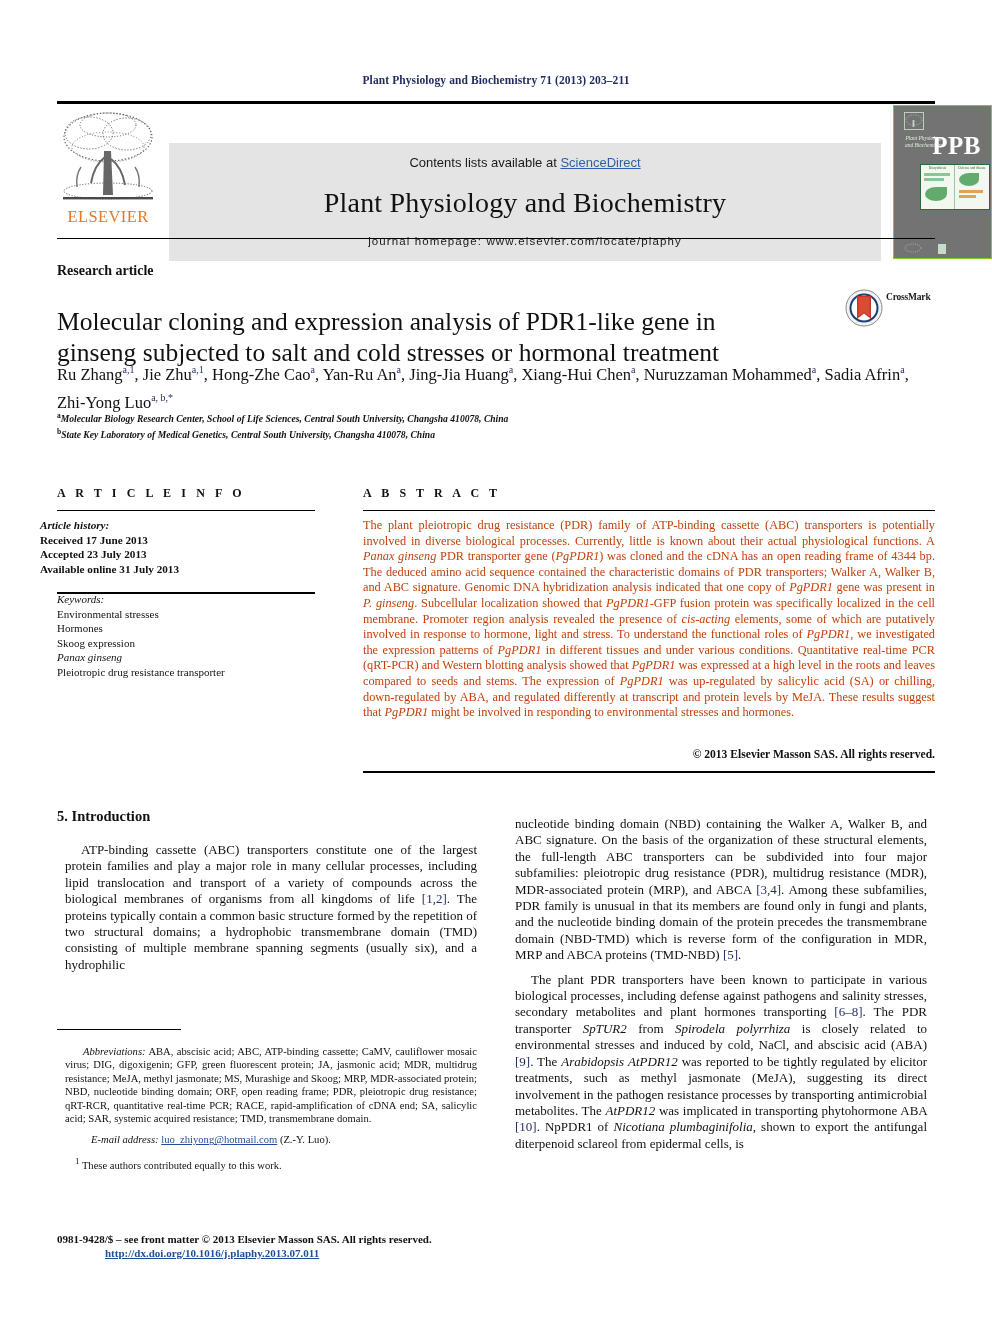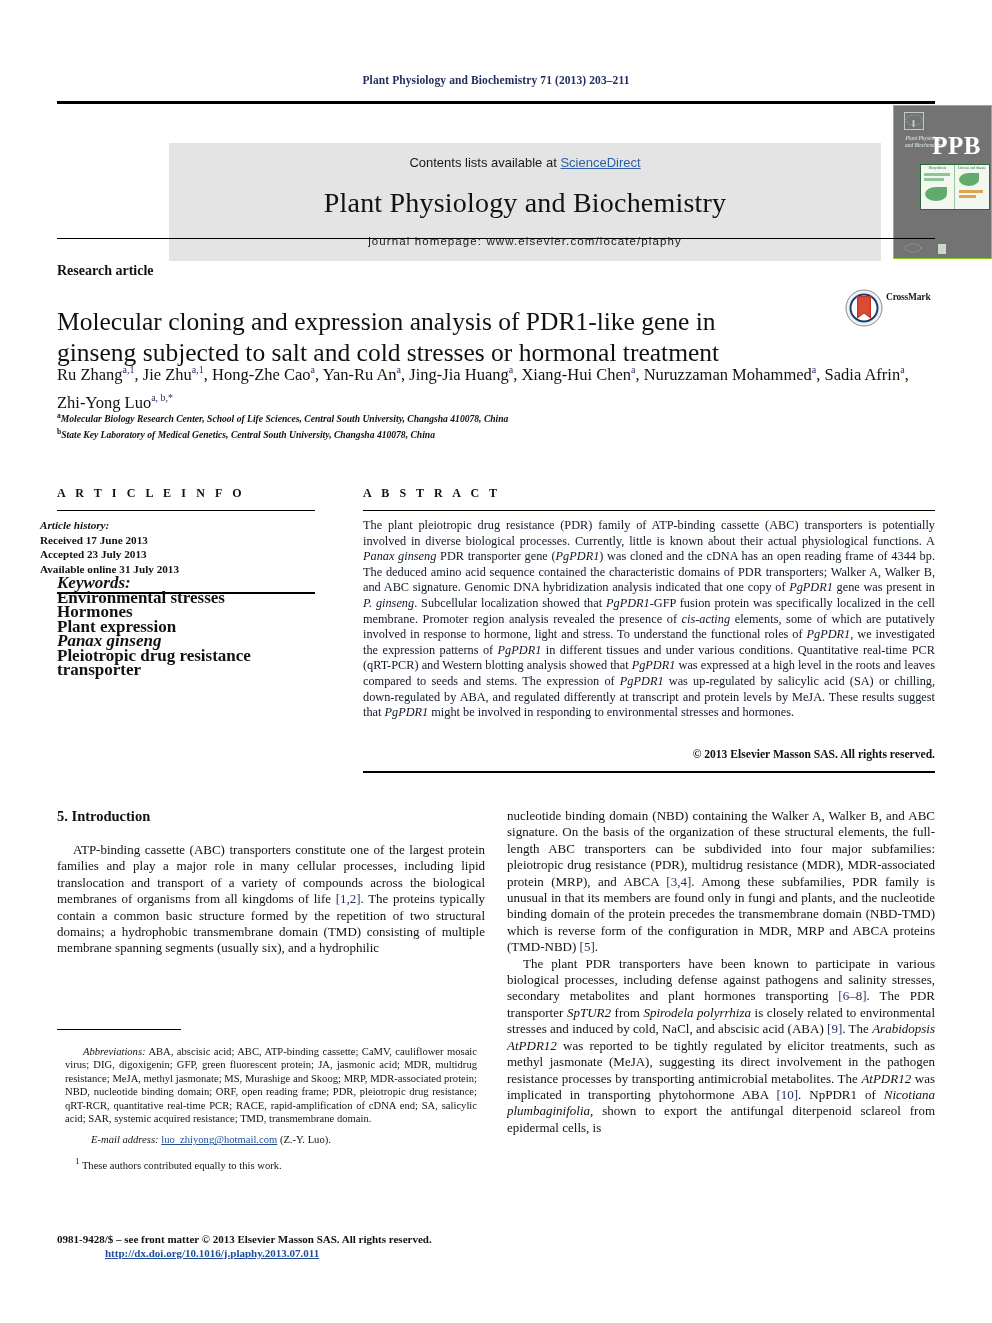--- a/index.html
+++ b/index.html
@@ -253,37 +253,37 @@
     left: 40px; top: 518px;
     width: 258px;
     font-size: 11.2px;
     line-height: 14.5px;
     font-weight: bold;
     color: #111;
   }
   .hist-block .it { font-style: italic; }
   .kw-block {
     position: absolute;
-    left: 57px; top: 576px;
+    left: 57px; top: 592px;
     width: 258px;
-    font-size: 17px;
+    font-size: 11px;
     line-height: 14.5px;
-    font-weight: bold;
+    font-weight: normal;
     color: #111;
   }
   .kw-block .it { font-style: italic; }
 
   .abstract-text {
     position: absolute;
     left: 363px; top: 518px;
     width: 572px;
     font-size: 12.3px;
     line-height: 15.6px;
     text-align: justify;
-    color: #0f172a;
+    color: #c2410c;
   }
   .abstract-text i { font-style: italic; }
   .copyright {
     position: absolute;
     left: 363px; top: 748px;
     width: 572px;
     text-align: right;
     font-size: 11.6px;
     font-weight: bold;
     color: #111;
@@ -304,21 +304,21 @@
     font-size: 14.5px;
     font-weight: bold;
     color: #111;
     margin: 0 0 17px 0;
   }
   .body-p {
     font-size: 13px;
     line-height: 16.4px;
     text-align: justify;
     color: #111;
-    margin: 0;
+    margin: 8px;
     text-indent: 16px;
   }
   .body-p + .body-p { margin-top: 0; }
   .body-p i { font-style: italic; }
   .ref { color: #1f2a5e; }
 
   
   .foot-rule {
     position: absolute;
     left: 57px; top: 1029px;
@@ -357,20 +357,39 @@
 </head>
 <body>
 
 <div class="page">
 
   <div class="running-head">Plant Physiology and Biochemistry 71 (2013) 203–211</div>
 
   <div class="masthead-rule"></div>
   <div class="masthead">
 
+    <div class="elsevier-logo">
+      <svg class="tree-svg" width="98" height="104" viewBox="0 0 98 104">
+        <g fill="#4a4a4a" opacity="0.92">
+          <ellipse cx="49" cy="30" rx="44" ry="24" fill="none" stroke="#555" stroke-width="1.1" stroke-dasharray="1.4 1.9"></ellipse>
+          <ellipse cx="30" cy="26" rx="24" ry="16" fill="none" stroke="#555" stroke-width="1" stroke-dasharray="1.2 1.8"></ellipse>
+          <ellipse cx="68" cy="27" rx="24" ry="16" fill="none" stroke="#555" stroke-width="1" stroke-dasharray="1.2 1.8"></ellipse>
+          <ellipse cx="49" cy="18" rx="28" ry="12" fill="none" stroke="#555" stroke-width="1" stroke-dasharray="1.1 1.7"></ellipse>
+          <ellipse cx="49" cy="40" rx="36" ry="15" fill="none" stroke="#666" stroke-width="0.9" stroke-dasharray="1 1.9"></ellipse>
+          <path d="M45 44 L44 88 L54 88 L52 44 Z" fill="#5a5a5a"></path>
+          <path d="M46 50 C38 56 34 64 32 76" stroke="#5a5a5a" stroke-width="2" fill="none"></path>
+          <path d="M52 52 C60 58 64 66 66 78" stroke="#5a5a5a" stroke-width="2" fill="none"></path>
+          <path d="M22 60 C18 66 17 72 18 80" stroke="#6a6a6a" stroke-width="1.4" fill="none"></path>
+          <path d="M76 60 C80 66 81 72 80 80" stroke="#6a6a6a" stroke-width="1.4" fill="none"></path>
+          <ellipse cx="49" cy="84" rx="44" ry="8" fill="none" stroke="#555" stroke-width="1" stroke-dasharray="1.2 1.6"></ellipse>
+          <rect x="4" y="90" width="90" height="2.4" fill="#3a3a3a"></rect>
+        </g>
+      </svg>
+      <div class="elsevier-word">ELSEVIER</div>
+    </div>
 
     <div class="journal-band">
       <div class="contents-line">
         <span>Contents lists available at </span><a class="sciencedirect" href="#">ScienceDirect</a>
       </div>
       <div class="journal-title">Plant Physiology and Biochemistry</div>
       <div class="homepage-line">journal homepage: www.elsevier.com/locate/plaphy</div>
     </div>
 
     <div class="ppb-cover">
@@ -441,21 +460,21 @@
         <div>Accepted 23 July 2013</div>
         <div>Available online 31 July 2013</div>
       </div>
   </div>
 
   <div class="kw-block">
     <div class="it">Keywords:</div>
     <div id="keyword-items">
         <div>Environmental stresses</div>
         <div>Hormones</div>
-        <div>Plant expression</div>
+        <div>Skoog expression</div>
         <div class="it">Panax ginseng</div>
         <div>Pleiotropic drug resistance transporter</div>
       </div>
   </div>
 
   <div class="abs-col">
     <span class="sec-label">A B S T R A C T</span>
   </div>
   <div class="abs-rule-1"></div>
   <div class="abstract-text" id="abstract-text">The plant pleiotropic drug resistance (PDR) family of ATP-binding cassette (ABC) transporters is potentially involved in diverse biological processes. Currently, little is known about their actual physiological functions. A <i>Panax ginseng</i> PDR transporter gene (<i>PgPDR1</i>) was cloned and the cDNA has an open reading frame of 4344 bp. The deduced amino acid sequence contained the characteristic domains of PDR transporters; Walker A, Walker B, and ABC signature. Genomic DNA hybridization analysis indicated that one copy of <i>PgPDR1</i> gene was present in <i>P. ginseng</i>. Subcellular localization showed that <i>PgPDR1</i>-GFP fusion protein was specifically localized in the cell membrane. Promoter region analysis revealed the presence of <i>cis-acting</i> elements, some of which are putatively involved in response to hormone, light and stress. To understand the functional roles of <i>PgPDR1</i>, we investigated the expression patterns of <i>PgPDR1</i> in different tissues and under various conditions. Quantitative real-time PCR (qRT-PCR) and Western blotting analysis showed that <i>PgPDR1</i> was expressed at a high level in the roots and leaves compared to seeds and stems. The expression of <i>PgPDR1</i> was up-regulated by salicylic acid (SA) or chilling, down-regulated by ABA, and regulated differently at transcript and protein levels by MeJA. These results suggest that <i>PgPDR1</i> might be involved in responding to environmental stresses and hormones.</div>

